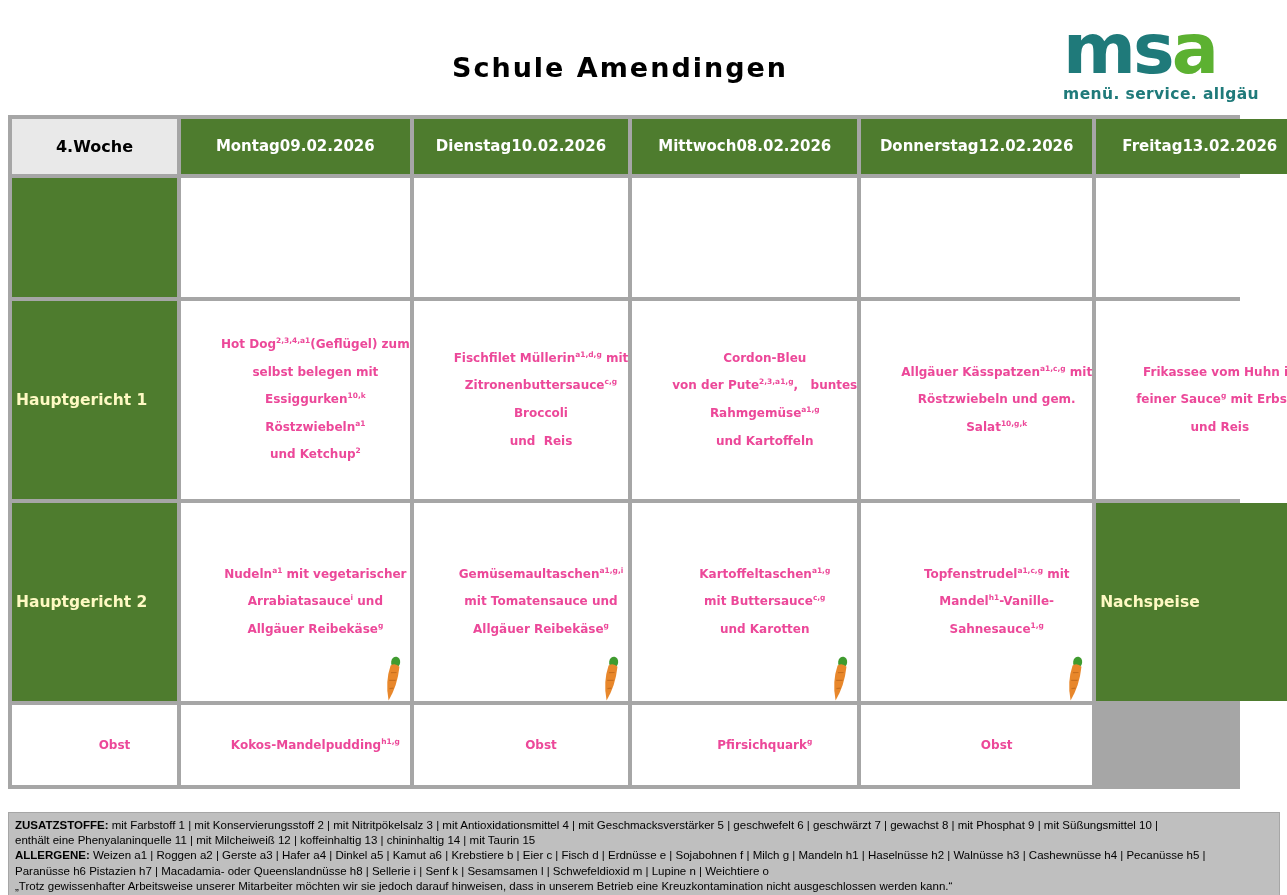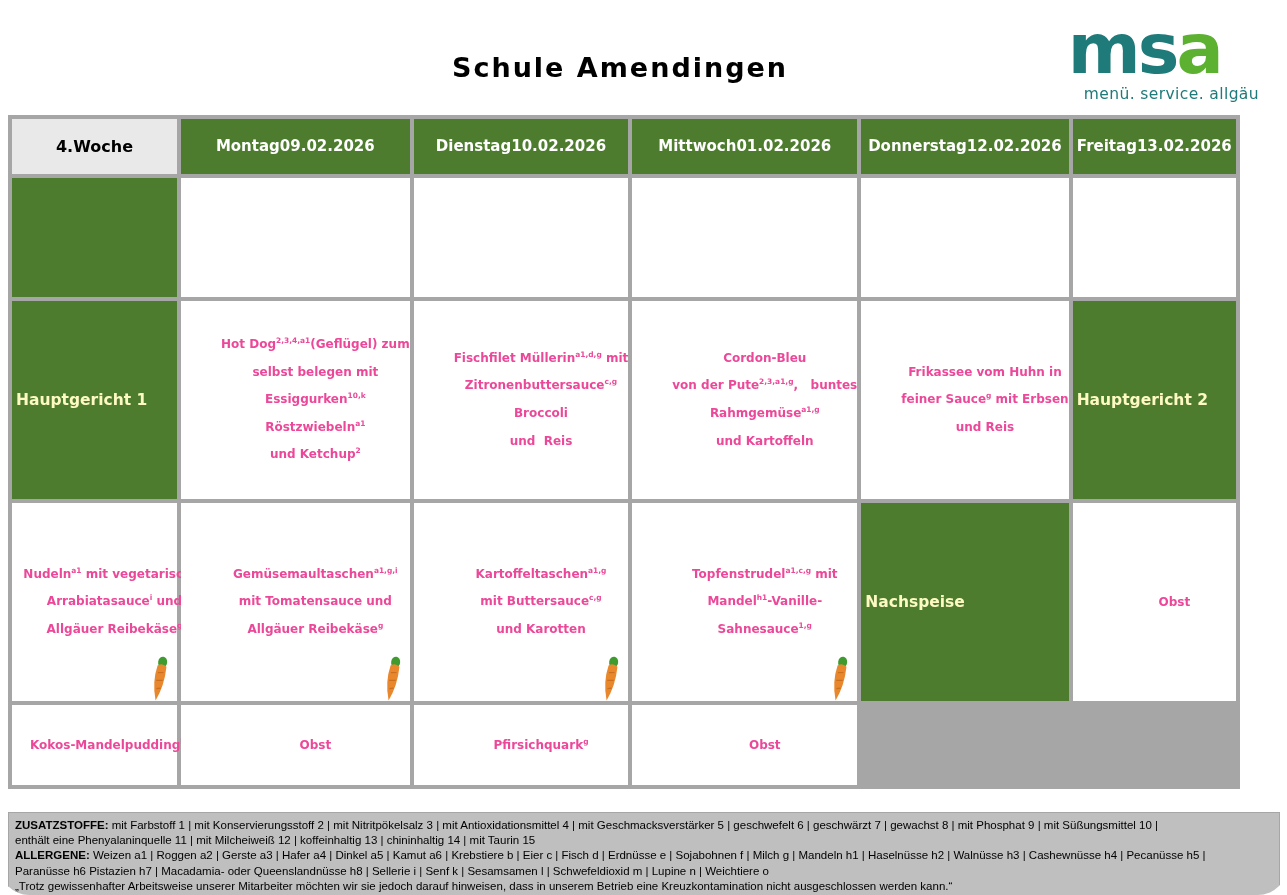--- a/index.html
+++ b/index.html
@@ -4,21 +4,20 @@
 <style>
   * { margin: 0; padding: 0; box-sizing: border-box; }
   html, body { background: #ffffff; }
   #page {
     position: relative;
     width: 1287px;
     height: 895px;
     background: #ffffff;
     font-family: "DejaVu Sans", sans-serif;
     overflow: hidden;
-    border-radius: 29px;
   }
 
   
   #title {
     position: absolute;
     top: 52px; left: 0;
     width: 1240px;
     text-align: center;
     font-size: 27px;
     font-weight: 700;
@@ -36,25 +35,24 @@
     font-size: 70px;
     font-weight: 700;
     line-height: 0.95;
     letter-spacing: -3px;
     font-family: "DejaVu Sans", sans-serif;
   }
   #logo .teal { color: #1f7a7a; }
   #logo .green { color: #5cb131; }
   #logo .subtitle {
     font-size: 15.5px;
-    font-weight: 400;
+    font-weight: 700;
     color: #1f7a7a;
     letter-spacing: 0.4px;
     margin-top: 2px;
-    margin-left: 16px;
   }
 
   
   #menu-table {
     position: absolute;
     left: 8px; top: 115px;
     width: 1232px;
     display: grid;
     grid-template-columns: 165px repeat(5, 1fr);
     grid-template-rows: 55px 119px 198px 198px 80px;
@@ -142,21 +140,21 @@
     <div class="cell day-header">
       <div>Montag</div>
       <div>09.02.2026</div>
     </div>
     <div class="cell day-header">
       <div>Dienstag</div>
       <div>10.02.2026</div>
     </div>
     <div class="cell day-header">
       <div>Mittwoch</div>
-      <div>01.02.2026</div>
+      <div>08.02.2026</div>
     </div>
     <div class="cell day-header">
       <div>Donnerstag</div>
       <div>12.02.2026</div>
     </div>
     <div class="cell day-header">
       <div>Freitag</div>
       <div>13.02.2026</div>
     </div>
 
@@ -189,20 +187,25 @@
         <div class="meal-text">Fischfilet Müllerin<sup>a1,d,g</sup> mit
 Zitronenbuttersauce<sup>c,g</sup>
 Broccoli
 und  Reis</div>
       </div>
     <div class="cell meal-cell">
         <div class="meal-text">Cordon-Bleu
 von der Pute<sup>2,3,a1,g</sup>,   buntes
 Rahmgemüse<sup>a1,g</sup>
 und Kartoffeln</div>
+      </div>
+    <div class="cell meal-cell">
+        <div class="meal-text">Allgäuer Kässpatzen<sup>a1,c,g</sup> mit
+Röstzwiebeln und gem.
+Salat<sup>10,g,k</sup></div>
       </div>
     <div class="cell meal-cell">
         <div class="meal-text">Frikassee vom Huhn in
 feiner Sauce<sup>g</sup> mit Erbsen
 und Reis</div>
       </div>
 
     <div class="cell green-cell row-label">Hauptgericht 2</div>
     <div class="cell meal-cell">
       <div class="meal-text">Nudeln<sup>a1</sup> mit vegetarischer

